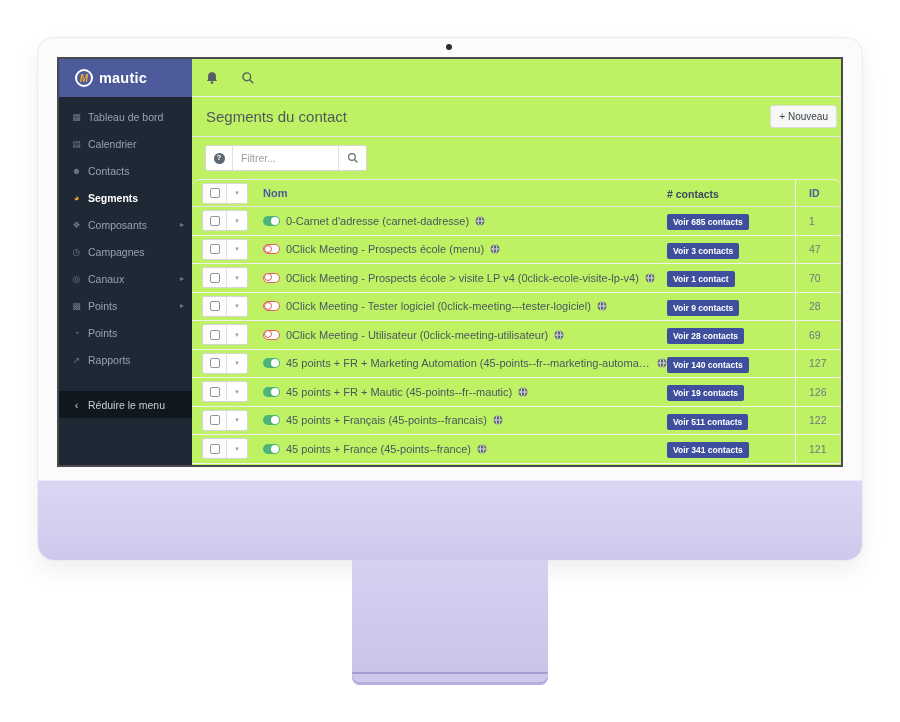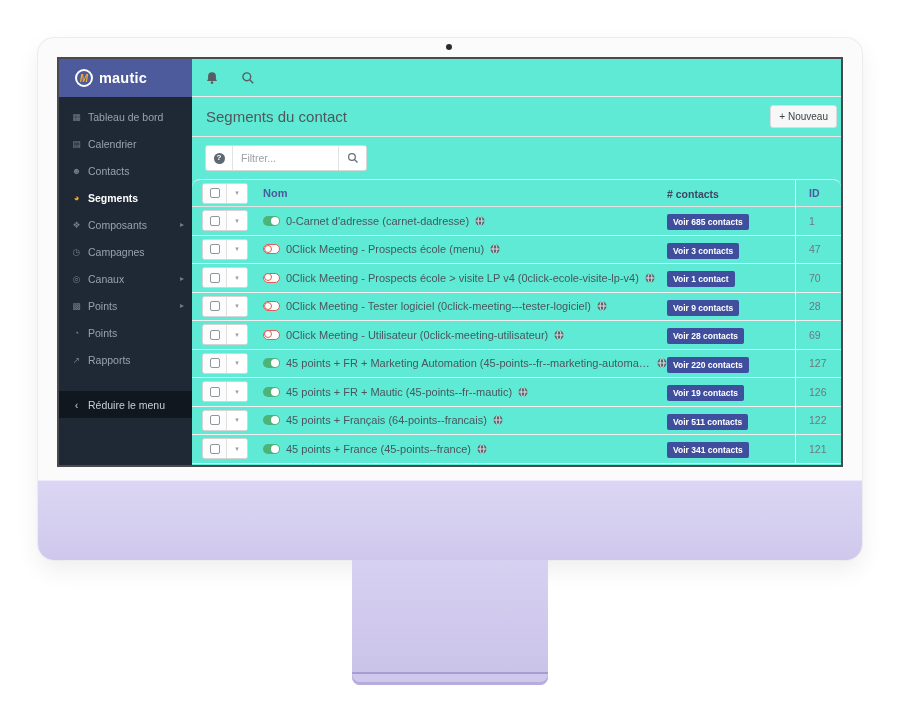--- a/index.html
+++ b/index.html
@@ -41,21 +41,21 @@
   .s-label{font-size:10.5px;color:#98a2ac;flex:1;padding-left:3px;white-space:nowrap;}
   .s-arrow{font-size:8px;color:#6e7a86;visibility:hidden;}
   .s-item.active .s-label{color:#fff;font-weight:bold;}
   .s-item.active .s-icon{color:var(--accent-yellow);}
   .collapse-item{height:27px;margin-top:18px;background:var(--sidebar-active-bg);
     display:flex;align-items:center;padding-left:9px;cursor:pointer;}
   .collapse-item .s-label{color:#c7ced4;}
   .collapse-item .s-icon{color:#9aa4ae;font-size:11px;font-weight:bold;}
 
   
-  .main{flex:1;display:flex;flex-direction:column;background:#5eead4;min-width:0;}
+  .main{flex:1;display:flex;flex-direction:column;background:#bef264;min-width:0;}
   .topbar{height:38px;flex:none;border-bottom:1px solid #ededed;display:flex;align-items:center;
     padding-left:13px;gap:22px;}
   .tb-icon{width:14px;height:14px;display:block;cursor:pointer;}
   .page-header{height:40px;flex:none;border-bottom:1px solid #e7e7e7;display:flex;align-items:center;
     padding:0 4px 0 14px;}
   .page-title{font-size:15px;color:#4f575d;flex:1;}
   .new-btn{font-size:10px;color:#3c4348;background:#f7f7f7;border:1px solid #dcdcdc;border-radius:3px;
     padding:5px 8px;cursor:pointer;white-space:nowrap;font-family:inherit;}
   .filter-bar{height:42px;flex:none;display:flex;align-items:center;padding-left:13px;}
   .filter-group{display:flex;align-items:stretch;height:26px;border:1px solid #d8d8d8;border-radius:3px;overflow:hidden;background:#fff;}
@@ -371,21 +371,21 @@
       <a class="seg-name">45 points + FR + Marketing Automation (45-points--fr--marketing-automation)</a>
       <span class="globe">
         <svg width="10" height="10" viewBox="0 0 10 10">
           <circle cx="5" cy="5" r="4.5" fill="#59636c"></circle>
           <ellipse cx="5" cy="5" rx="2" ry="4.5" fill="none" stroke="#fff" stroke-width="0.8"></ellipse>
           <line x1="0.5" y1="5" x2="9.5" y2="5" stroke="#fff" stroke-width="0.8"></line>
         </svg>
       </span>
     </div>
     <div class="badge-cell">
-      <span class="badge">Voir 220 contacts</span>
+      <span class="badge">Voir 140 contacts</span>
     </div>
     <div class="id-cell">127</div>
   </div>
             <div class="t-row">
     <div class="sel-group">
       <button class="chk-btn">
                   <span class="chk-box"></span>
                 </button>
       <button class="caret-btn">
                   <span class="caret">▾</span>
@@ -415,21 +415,21 @@
                   <span class="chk-box"></span>
                 </button>
       <button class="caret-btn">
                   <span class="caret">▾</span>
                 </button>
     </div>
     <div class="name-cell">
       <span class="toggle on">
                   <span class="knob"></span>
                 </span>
-      <a class="seg-name">45 points + Français (64-points--francais)</a>
+      <a class="seg-name">45 points + Français (45-points--francais)</a>
       <span class="globe">
         <svg width="10" height="10" viewBox="0 0 10 10">
           <circle cx="5" cy="5" r="4.5" fill="#59636c"></circle>
           <ellipse cx="5" cy="5" rx="2" ry="4.5" fill="none" stroke="#fff" stroke-width="0.8"></ellipse>
           <line x1="0.5" y1="5" x2="9.5" y2="5" stroke="#fff" stroke-width="0.8"></line>
         </svg>
       </span>
     </div>
     <div class="badge-cell">
       <span class="badge">Voir 511 contacts</span>

